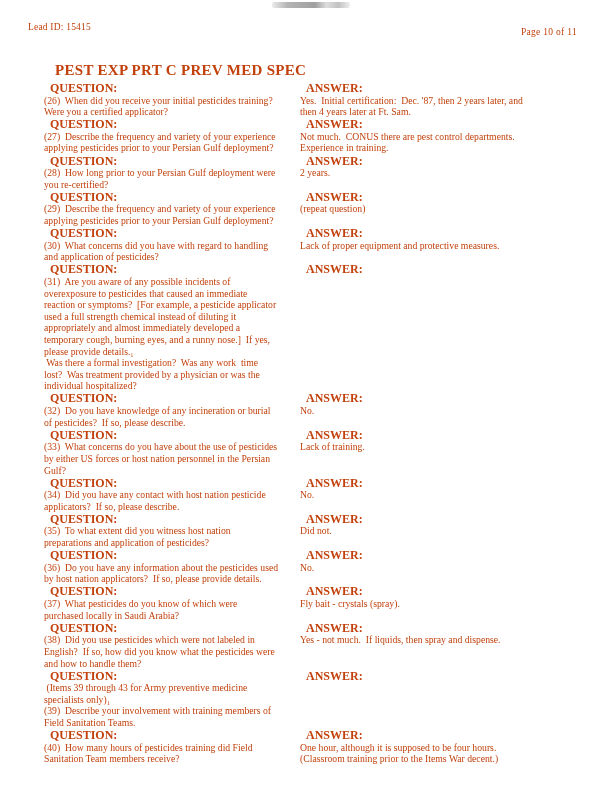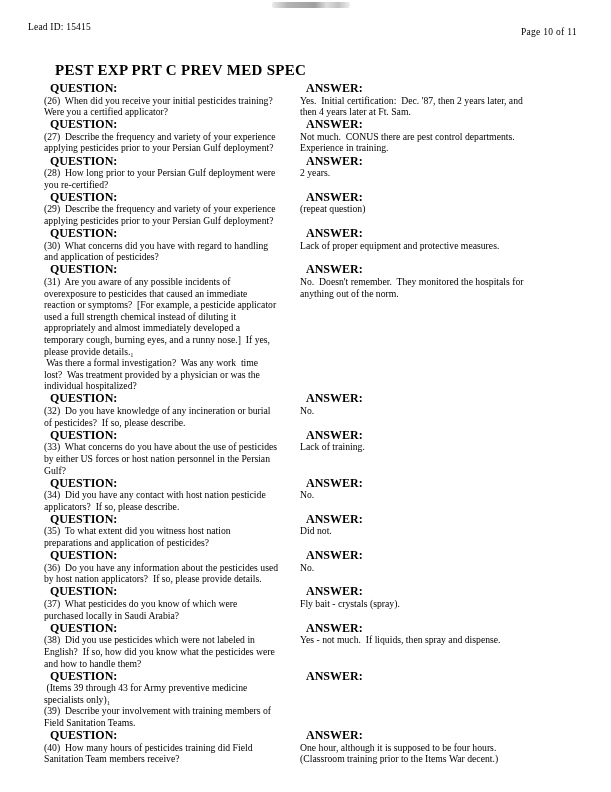--- a/index.html
+++ b/index.html
@@ -7,21 +7,21 @@
     padding: 0;
     background: #ffffff;
   }
   .page {
     position: relative;
     width: 611px;
     height: 792px;
     background: #ffffff;
     overflow: hidden;
     font-family: "Liberation Serif", "DejaVu Serif", serif;
-    color: #000000;
+    color: #c2410c;
   }
   .scan-artifact {
     position: absolute;
     left: 272px;
     top: 2px;
     width: 78px;
     height: 6px;
     background: linear-gradient(90deg,
       rgba(120,120,120,0.15) 0%,
       rgba(90,90,90,0.45) 20%,
@@ -170,22 +170,20 @@
 used a full strength chemical instead of diluting it
 appropriately and almost immediately developed a
 temporary cough, burning eyes, and a runny nose.]  If yes,
 please provide details.₁
  Was there a formal investigation?  Was any work  time
 lost?  Was treatment provided by a physician or was the
 individual hospitalized?</div>
     </div>
     <div class="a-cell">
       <div class="qa-label">ANSWER:</div>
-      <div class="qa-text">No.  Doesn't remember.  They monitored the hospitals for
-anything out of the norm.</div>
     </div>
   </div>
 
   <div class="qa-row">
     <div class="q-cell">
       <div class="qa-label">QUESTION:</div>
       <div class="qa-text">(32)  Do you have knowledge of any incineration or burial
 of pesticides?  If so, please describe.</div>
     </div>
     <div class="a-cell">

